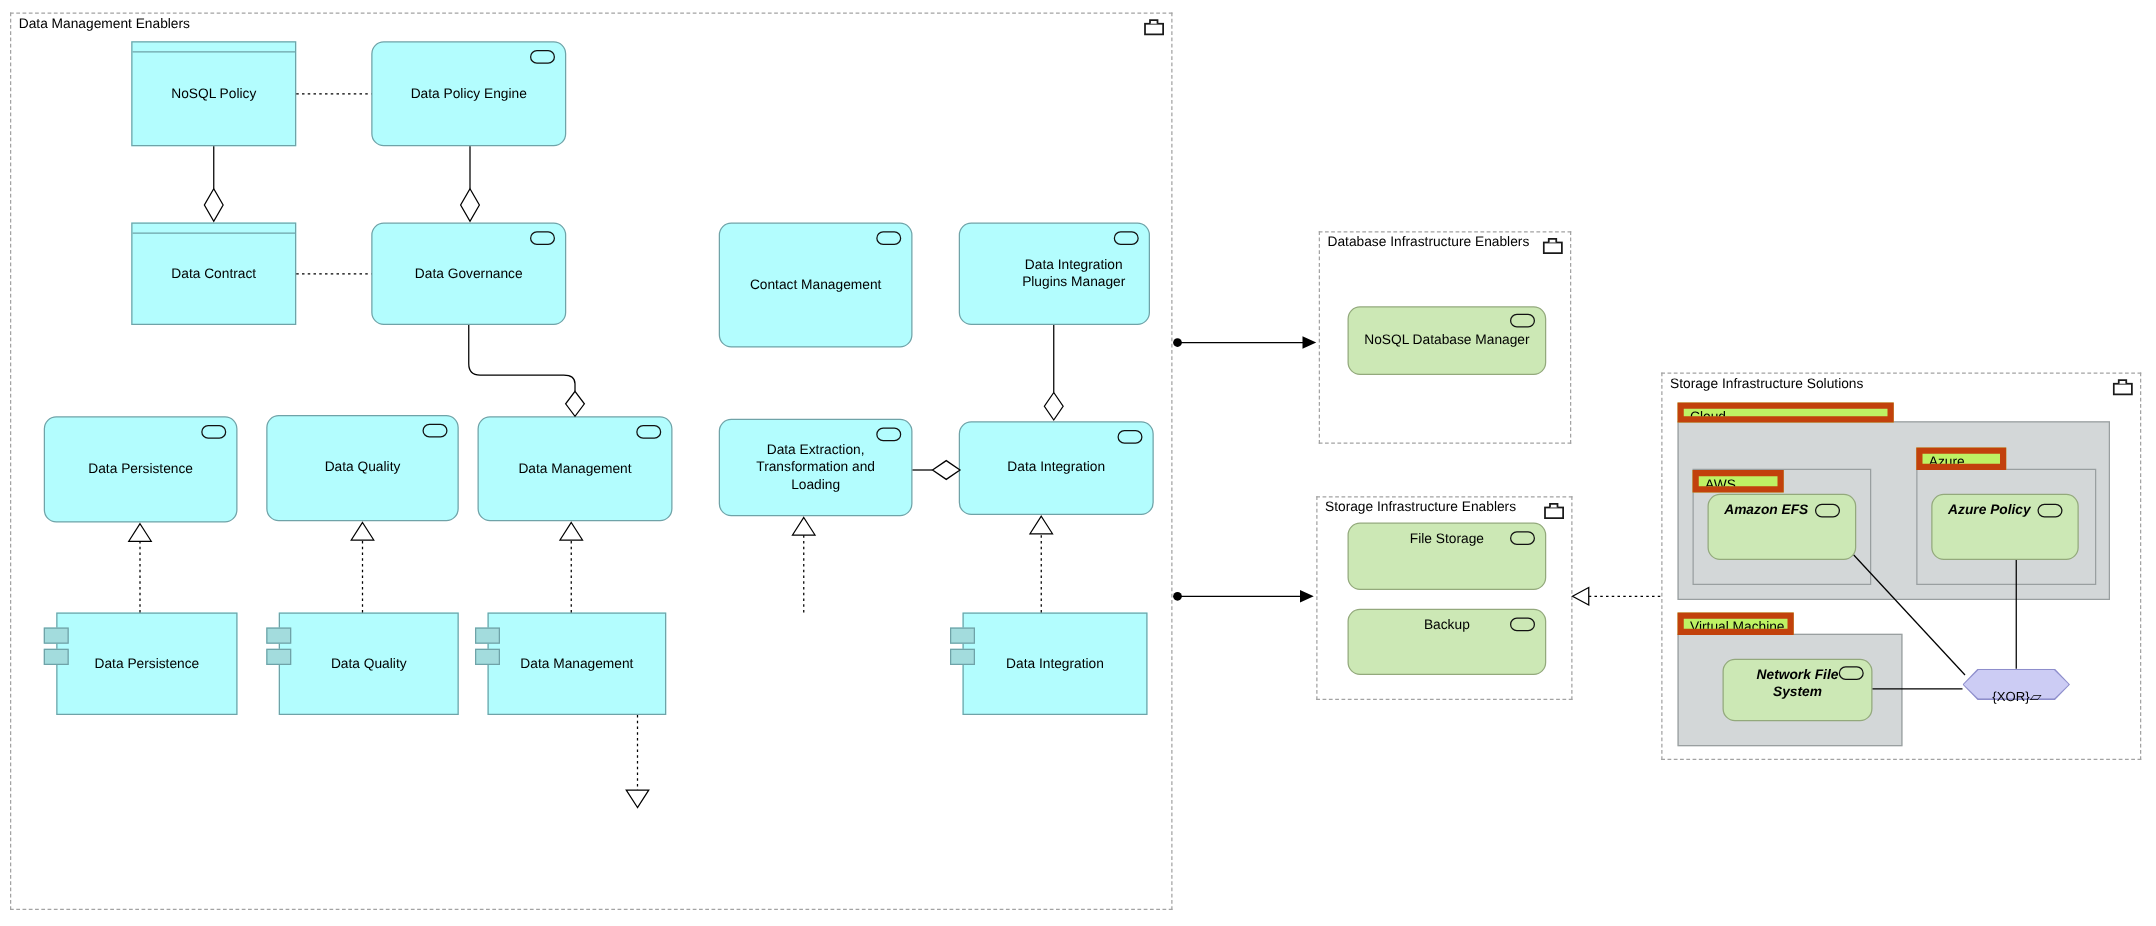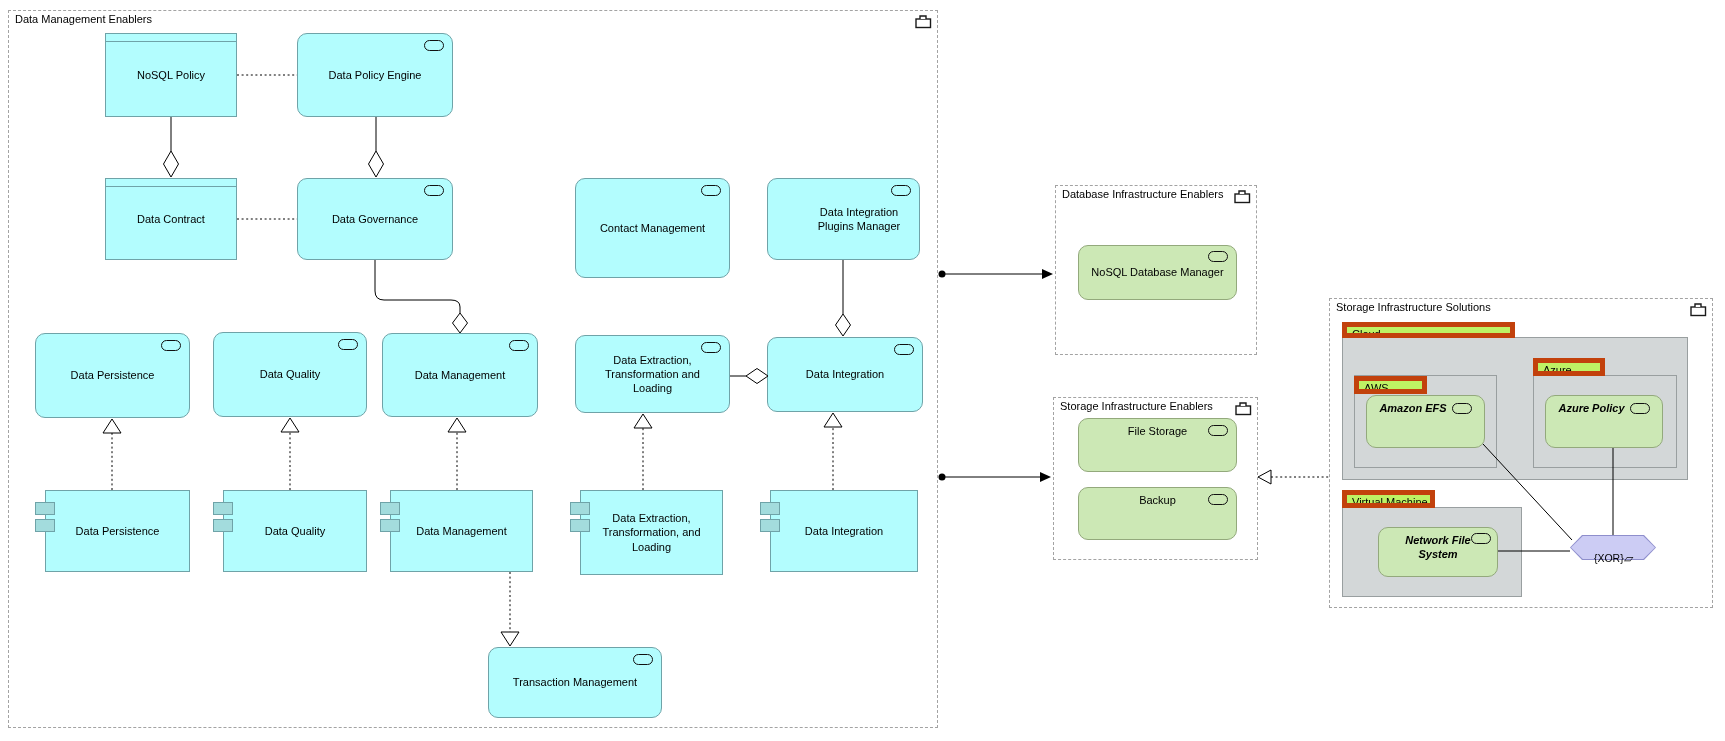--- a/index.html
+++ b/index.html
@@ -148,35 +148,26 @@
   <div class="node" style="left:223px;top:490px;width:144px;height:82px;">
     <span class="ctab t1"></span>
     <span class="ctab t2"></span>
     <span>Data Quality</span>
   </div>
   <div class="node" style="left:390px;top:490px;width:143px;height:82px;">
     <span class="ctab t1"></span>
     <span class="ctab t2"></span>
     <span>Data Management</span>
   </div>
-  <div class="node" style="left:580px;top:490px;width:143px;height:85px;">
-    <span class="ctab t1"></span>
-    <span class="ctab t2"></span>
-    <span style="max-width:118px;">Data Extraction, Transformation, and Loading</span>
-  </div>
   <div class="node" style="left:770px;top:490px;width:148px;height:82px;">
     <span class="ctab t1"></span>
     <span class="ctab t2"></span>
     <span>Data Integration</span>
   </div>
 
-  <div class="node rnd" style="left:488px;top:647px;width:174px;height:71px;">
-    <span class="svc-icon corner"></span>
-    <span>Transaction Management</span>
-  </div>
 
   <div class="node rnd green" style="left:1078px;top:245px;width:159px;height:55px;">
     <span class="svc-icon corner" style="top:5px;"></span>
     <span>NoSQL Database Manager</span>
   </div>
 
   <div class="node rnd green top-align" style="left:1078px;top:487px;width:159px;height:53px;">
     <span class="svc-icon corner"></span>
     <span>Backup</span>
   </div>

